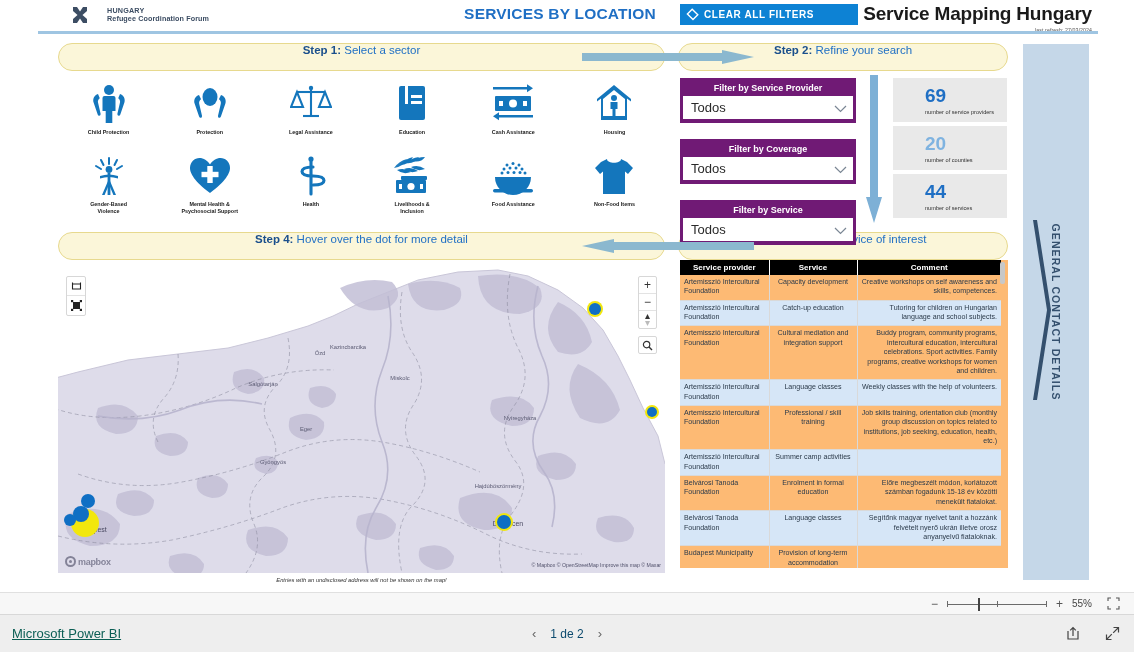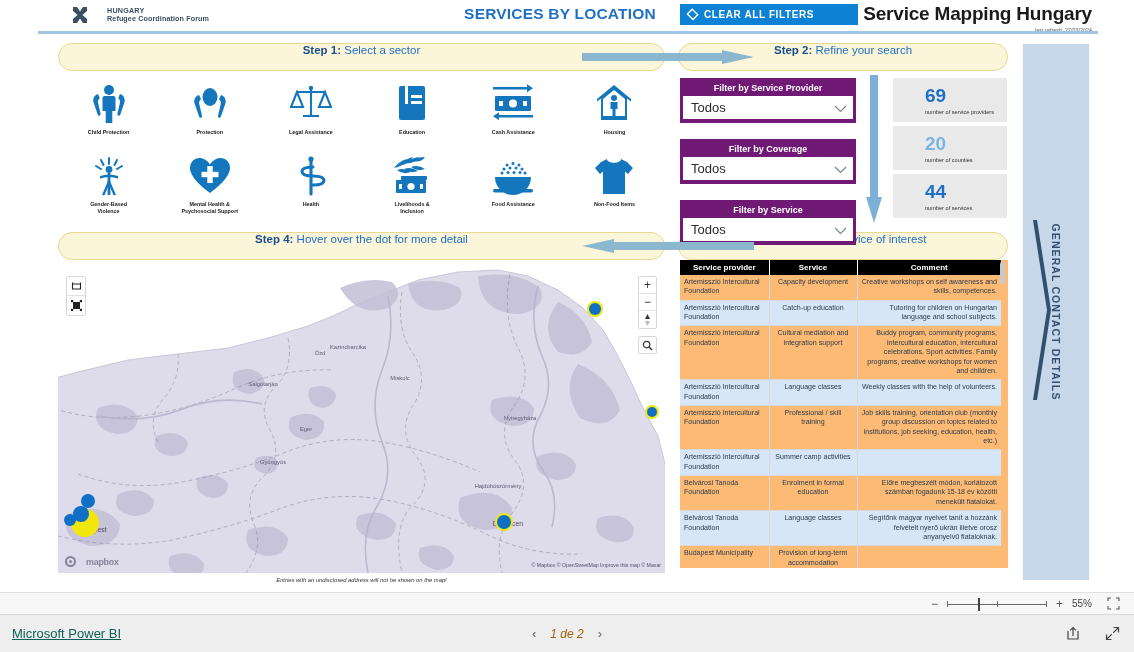--- a/index.html
+++ b/index.html
@@ -87,21 +87,21 @@
                      border-bottom:1px solid #e3e3e3; }
   .map-ctrl-tl div:last-child { border-bottom:none; }
   .map-ctrl-tr { position:absolute; right:8px; top:8px; width:19px; background:#fff; border:1px solid #d7d7d7;
                  border-radius:2px; }
   .map-ctrl-tr div { height:17px; display:flex; align-items:center; justify-content:center; cursor:pointer;
                      border-bottom:1px solid #e3e3e3; font-size:12px; color:#333; }
   .map-ctrl-tr div:last-child { border-bottom:none; }
   .map-search { position:absolute; right:8px; top:68px; width:19px; height:18px; background:#fff;
                 border:1px solid #d7d7d7; border-radius:2px; display:flex; align-items:center;
                 justify-content:center; cursor:pointer; }
-  .mapbox-logo { position:absolute; left:7px; bottom:6px; display:flex; align-items:center; gap:10px;
+  .mapbox-logo { position:absolute; left:7px; bottom:6px; display:flex; align-items:center; gap:2px;
                  opacity:.55; }
   .mb-circle { width:11px; height:11px; border-radius:50%; border:2px solid #3a3a55; position:relative; }
   .mb-circle::after { content:""; position:absolute; left:2px; top:2px; width:3px; height:3px;
                       border-radius:50%; background:#3a3a55; }
   .mb-text { font-size:9px; font-weight:bold; color:#3a3a55; letter-spacing:-.3px; }
   .attrib { position:absolute; right:4px; bottom:5px; font-size:5.2px; color:#50506a; }
   .map-note { position:absolute; left:58px; top:577px; width:607px; text-align:center;
               font-size:5.8px; font-style:italic; color:#333; }
   .city { font-size:5.8px; fill:#5a5a72; }
   .city-big { font-size:7px; fill:#4a4a62; }
@@ -141,21 +141,21 @@
   .slider-thumb { position:absolute; left:31px; top:0; width:2px; height:13px; background:#444; }
   .zoom-pct { font-size:10px; color:#444; min-width:26px; }
   .fit-btn { cursor:pointer; color:#555; display:flex; align-items:center; }
 
   .pbi-bar { position:absolute; left:0; top:615px; width:1134px; height:37px; background:#eeeeee;
              display:flex; align-items:center; }
   .pbi-brand { position:absolute; left:12px; font-size:13px; color:#0b5e54; text-decoration:underline;
                cursor:pointer; }
   .pager { position:absolute; left:50%; transform:translateX(-50%); display:flex; align-items:center; gap:14px; }
   .pager .arw { font-size:13px; color:#666; cursor:pointer; }
-  .pager .pg { font-size:12px; color:#a16207;font-style:italic; }
+  .pager .pg { font-size:12px; color:#0c4a6e; }
   .pbi-right { position:absolute; right:14px; display:flex; align-items:center; gap:24px; }
   .pbi-right div { cursor:pointer; color:#444; display:flex; }
 </style>
 </head>
 <body>
 
 <div class="app">
   <div class="canvas">
 
     <div class="header">

